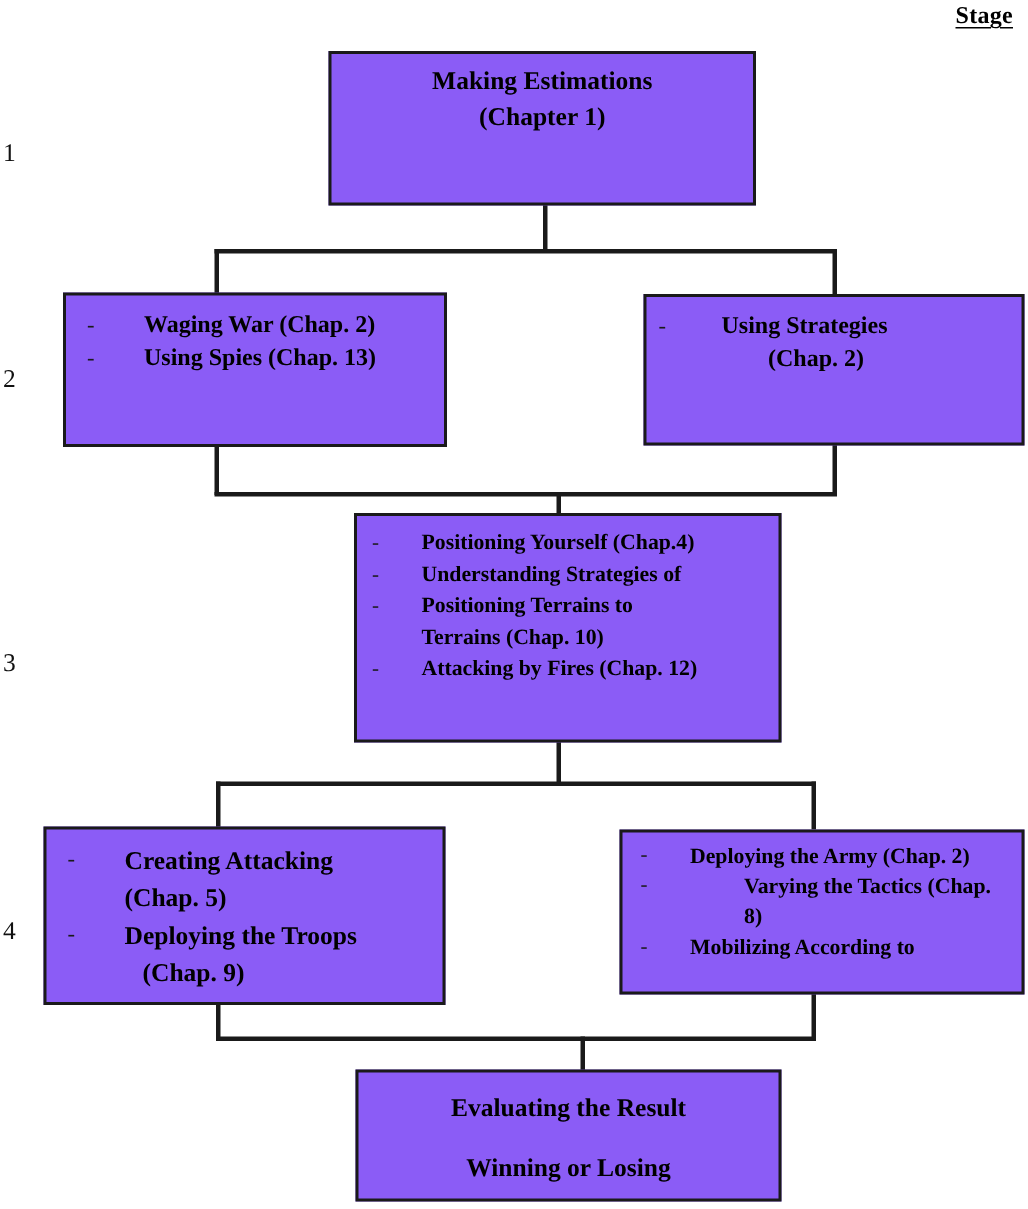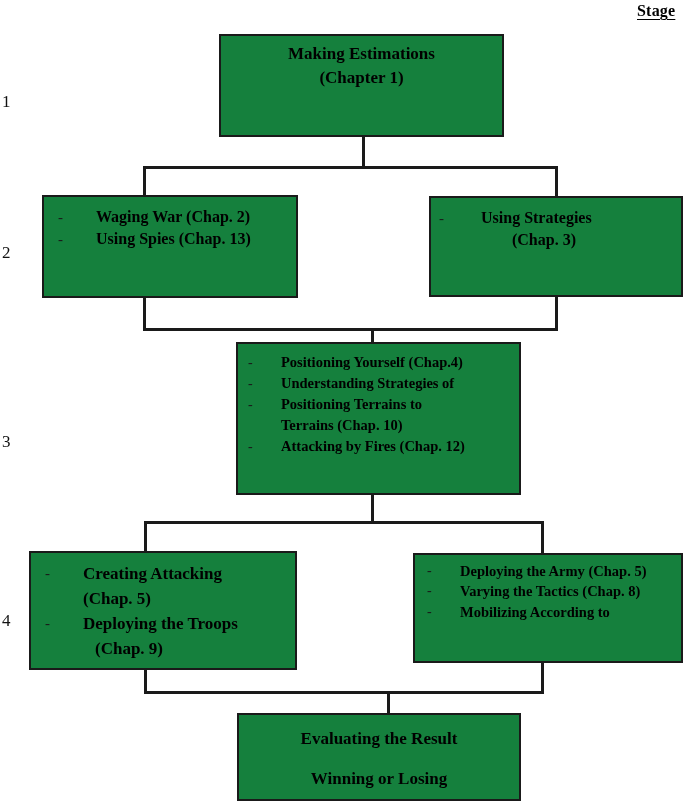--- a/index.html
+++ b/index.html
@@ -38,21 +38,21 @@
     font-weight: normal;
     line-height: 1;
     white-space: nowrap;
     color: #111;
   }
 
   
   .node {
     position: absolute;
     box-sizing: border-box;
-    background: #15803d;
+    background: #8b5cf6;
     border: 2.5px solid #1a1a1a;
     overflow: hidden;
   }
   .node-inner {
     position: absolute;
     left: 0; right: 0;
   }
   .node.center .node-inner {
     text-align: center;
   }
@@ -144,21 +144,21 @@
     </div>
   </div>
 
   <div class="node" style="left:429px; top:196px; width:254px; height:101px;">
     <div class="node-inner blist" style="top:9px; left:8px; right:8px;">
       <div class="brow" style="line-height:22px;">
         <span class="bdash" style="width:42px; font-size:15px;">-</span>
         <span class="btext" style="font-size:16px;">Using Strategies</span>
       </div>
       <div style="text-align:center; padding-right:24px;">
-        <span class="bcont" style="font-size:16px; line-height:22px;">(Chap. 3)</span>
+        <span class="bcont" style="font-size:16px; line-height:22px;">(Chap. 2)</span>
       </div>
     </div>
   </div>
 
   <div class="node" style="left:236px; top:342px; width:285px; height:153px;">
     <div class="node-inner blist" style="top:8px; left:10px; right:6px;">
 
       <div class="brow" style="line-height:21px;">
         <span class="bdash" style="width:33px; font-size:14px;">-</span>
         <span class="btext" style="font-size:14.5px;">Positioning Yourself (Chap.4)</span>
@@ -205,26 +205,26 @@
       </div>
 
     </div>
   </div>
 
   <div class="node" style="left:413px; top:553px; width:270px; height:110px;">
     <div class="node-inner blist" style="top:6px; left:12px; right:6px;">
 
       <div class="brow" style="line-height:20px;">
         <span class="bdash" style="width:33px; font-size:14px;">-</span>
-        <span class="btext" style="font-size:14.5px;">Deploying the Army (Chap. 5)</span>
+        <span class="btext" style="font-size:14.5px;">Deploying the Army (Chap. 2)</span>
       </div>
 
       <div class="brow" style="line-height:20px;">
         <span class="bdash" style="width:33px; font-size:14px;">-</span>
-        <span class="btext" style="font-size:14.5px;">Varying the Tactics (Chap. 8)</span>
+        <span class="btext" style="font-size:14.5px;margin-left:36px;">Varying the Tactics (Chap. 8)</span>
       </div>
 
       <div class="brow" style="line-height:22px;">
         <span class="bdash" style="width:33px; font-size:14px;">-</span>
         <span class="btext" style="font-size:14.5px;">Mobilizing According to</span>
       </div>
 
     </div>
   </div>
 

